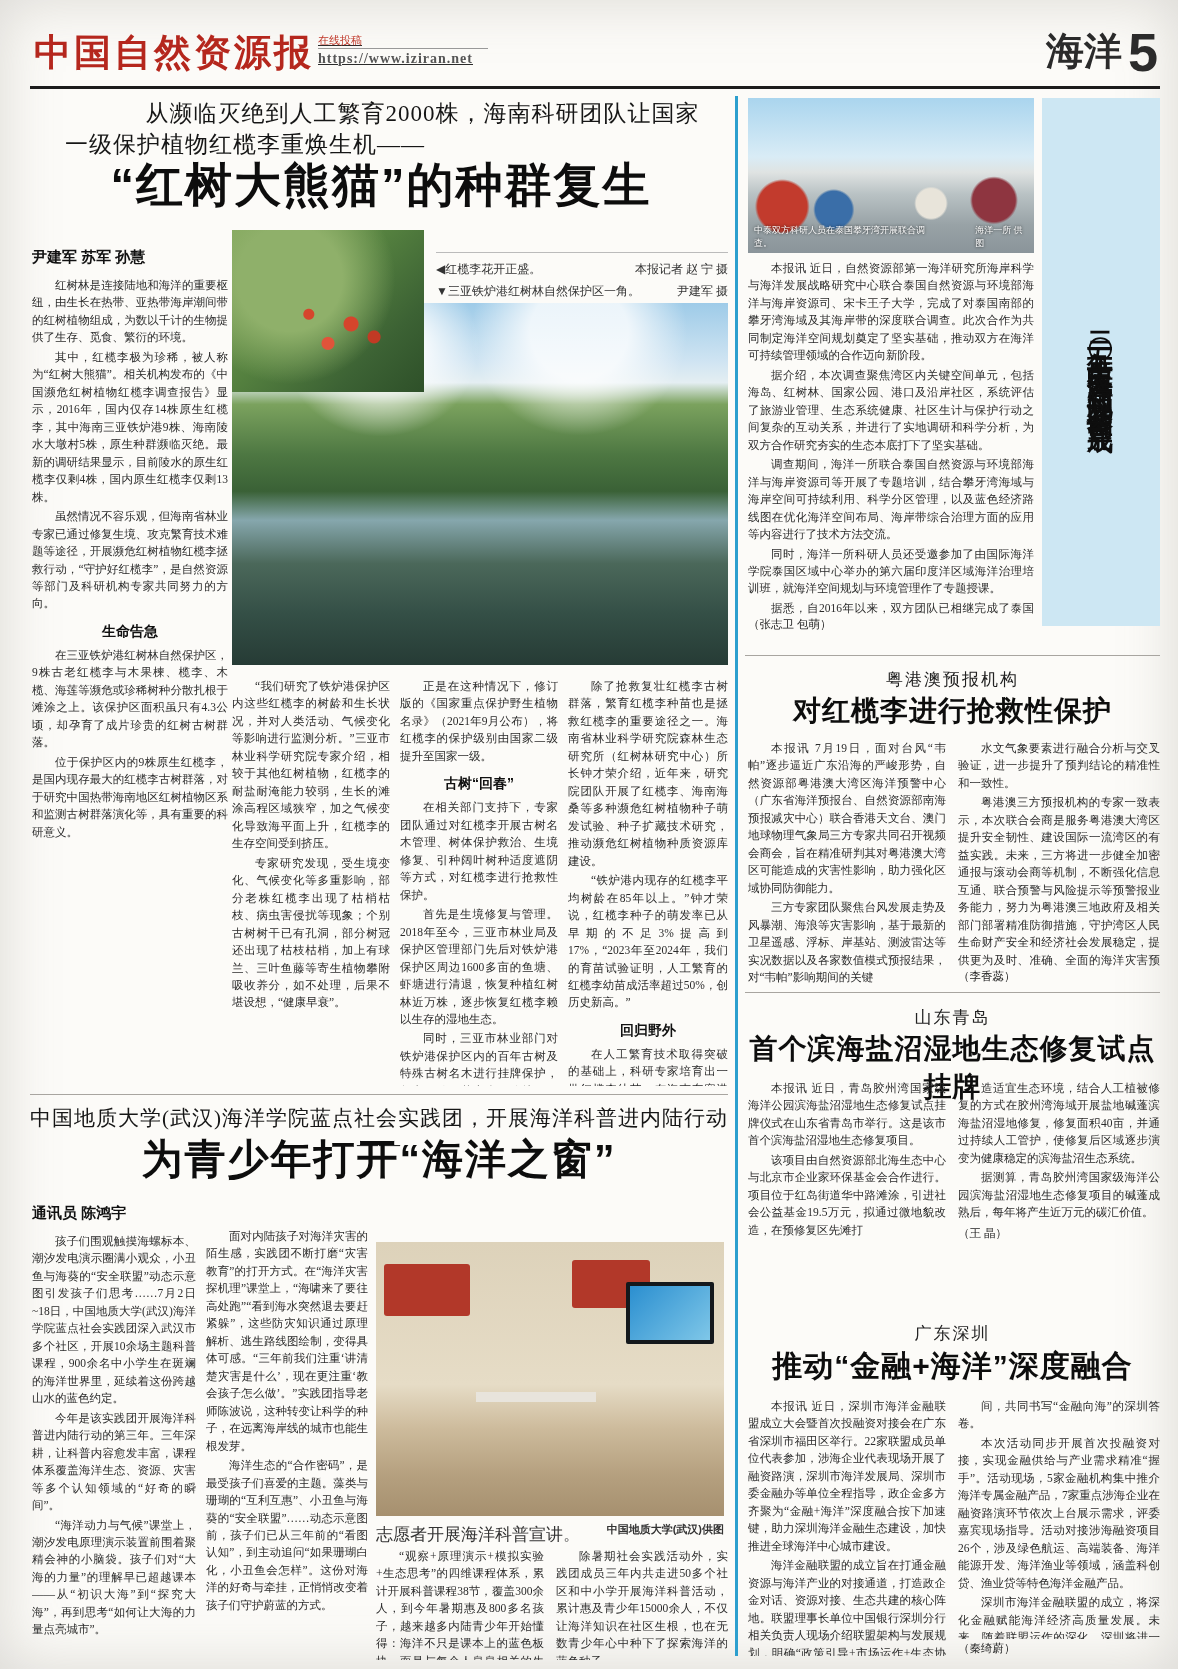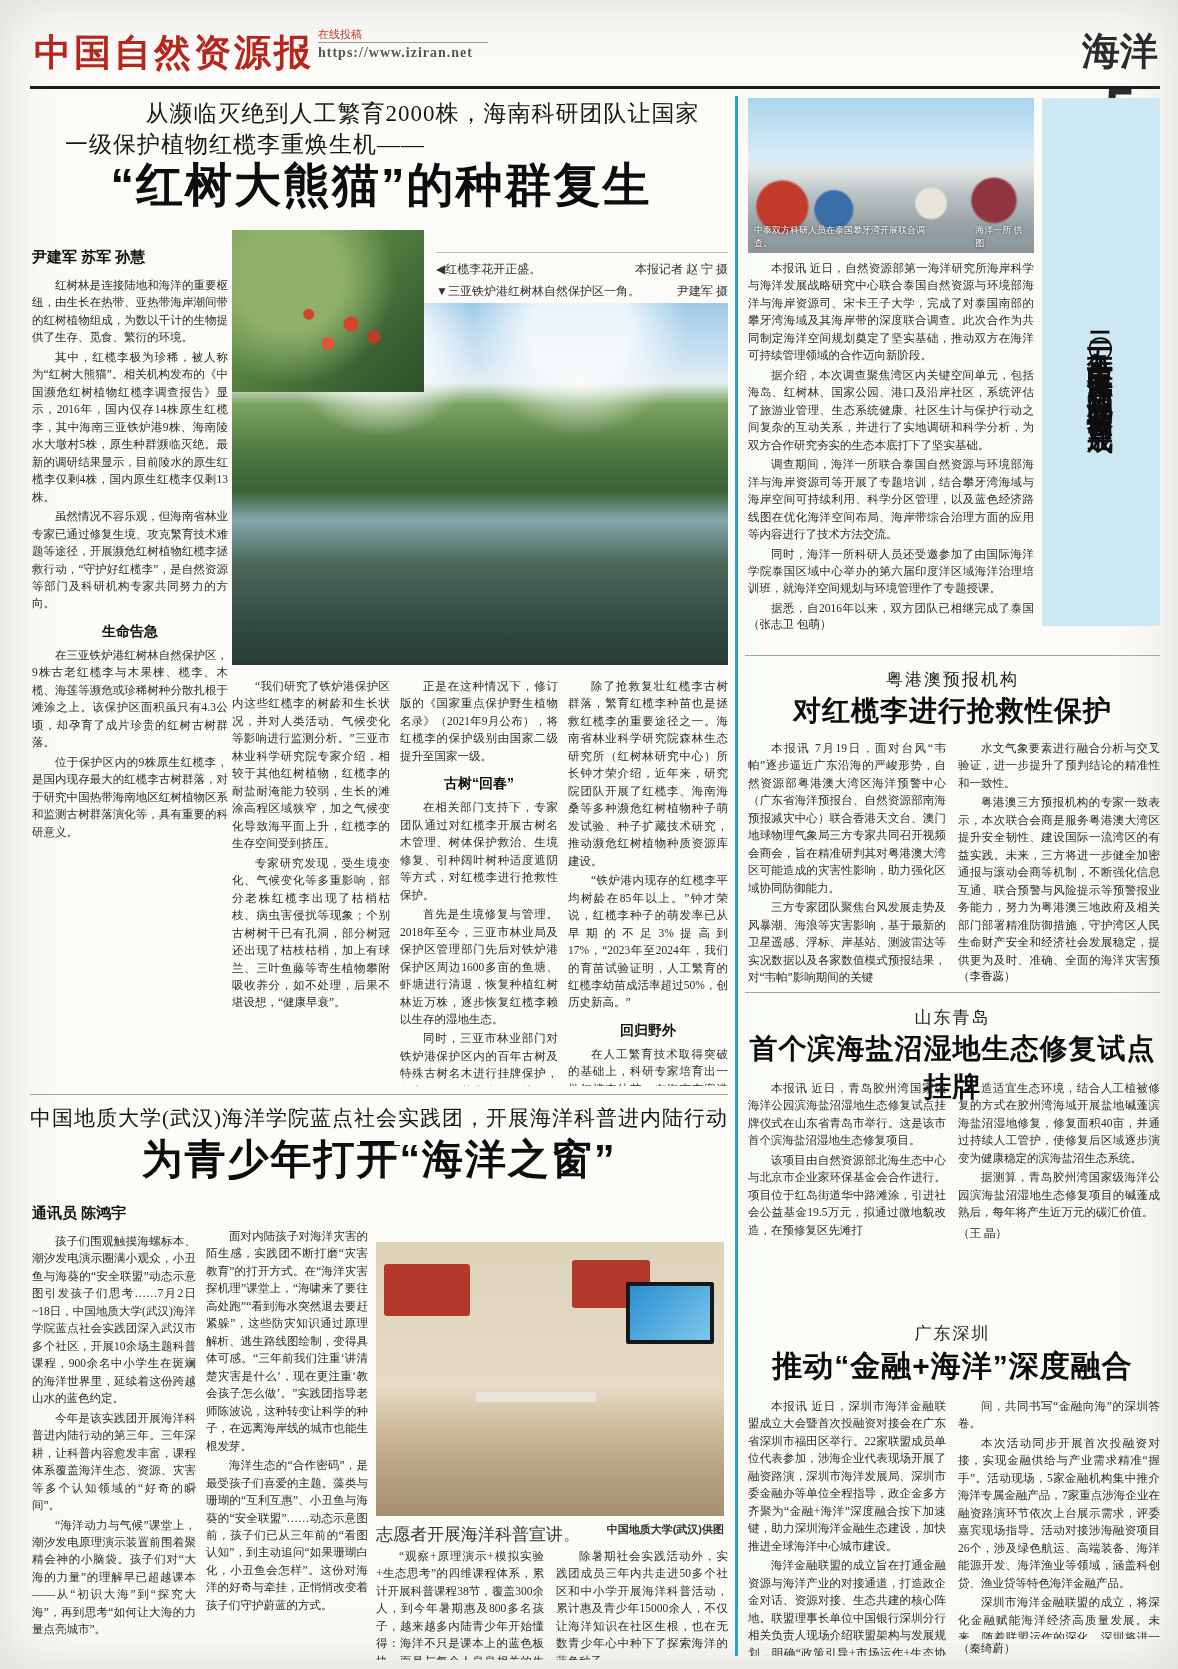--- a/index.html
+++ b/index.html
@@ -66,25 +66,25 @@
   .capline{font-size:17px;color:#333;}
 </style>
 </head>
 <body>
 
 <div class="page">
 
   <div class="abs" style="left:34px;top:28px;">
     <span class="masthead">中国自然资源报</span>
   </div>
-  <div class="abs" style="left:318px;top:27px;width:170px;">
+  <div class="abs" style="left:318px;top:33px;width:170px;text-decoration:underline;">
     <div class="submit">在线投稿</div>
     <div class="siteurl">https://www.iziran.net</div>
   </div>
-  <div class="abs hei" style="right:20px;top:26px;display:flex;align-items:center;gap:6px;flex-direction:column;">
+  <div class="abs hei" style="right:20px;top:26px;display:flex;align-items:flex-end;gap:6px;">
     <span class="secname">海洋</span>
     <span class="secnum">5</span>
   </div>
   <div class="abs hdr-rule" style="left:30px;top:86px;width:1130px;"></div>
 
   <div class="abs vdiv" style="left:735px;top:96px;height:1560px;"></div>
 
   <div class="abs kicker-main" style="left:65px;top:98px;width:656px;">从濒临灭绝到人工繁育2000株，海南科研团队让国家一级保护植物红榄李重焕生机——</div>
   <div class="abs hei headline-main" style="left:40px;top:154px;width:682px;">“红树大熊猫”的种群复生</div>
 

